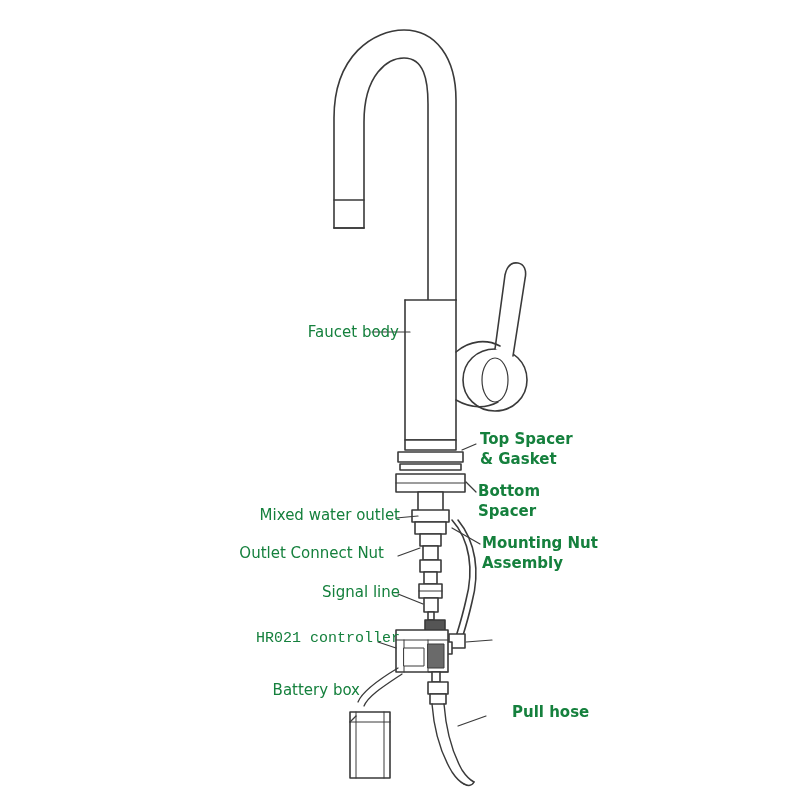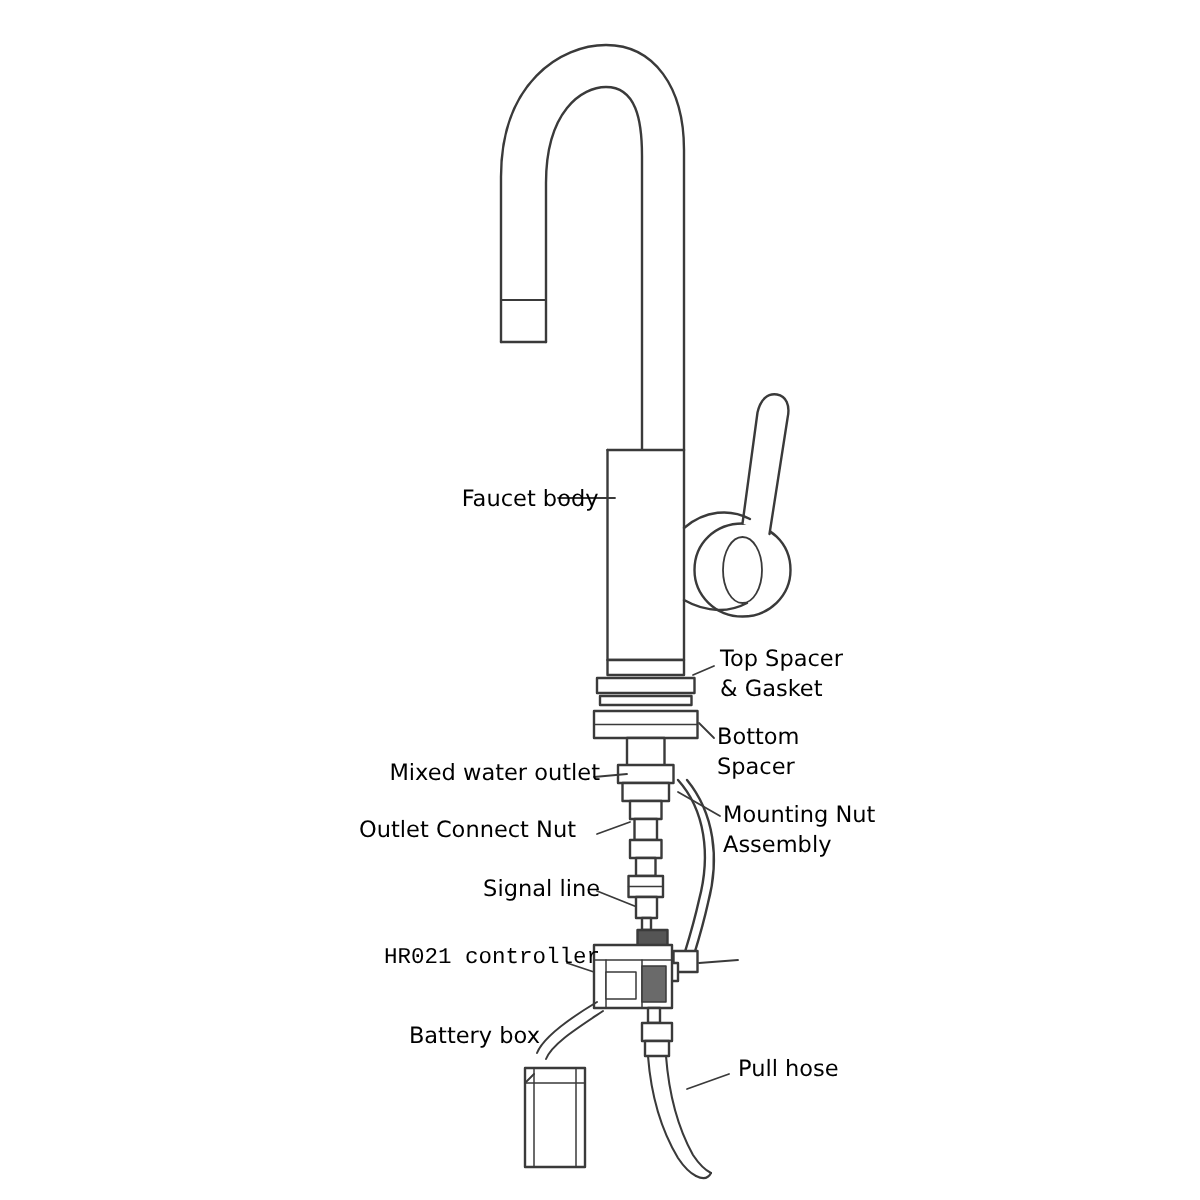--- a/index.html
+++ b/index.html
@@ -21,29 +21,30 @@
     position: absolute;
     left: 0;
     top: 0;
     width: 800px;
     height: 800px;
   }
   .lbl {
     position: absolute;
     font-family: "DejaVu Sans", sans-serif;
     font-size: 15px;
-    color: #000000;
+    color: #15803d;
     white-space: pre-line;
     line-height: 1.35;
   }
   .lbl.right {
     text-align: right;
   }
   .lbl.left {
     text-align: left;
+    font-weight: bold;
   }
 </style>
 </head>
 <body>
 
 <div id="canvas">
 
   <svg id="diagram" viewBox="0 0 800 800" aria-label="faucet diagram">
     <g fill="none" stroke="#3a3a3a" stroke-width="1.6" stroke-linejoin="round" stroke-linecap="round">
 
@@ -177,15 +178,15 @@
 
   <div class="lbl right" style="left:230px; top:543px; width:154px;"><span>Outlet Connect Nut</span></div>
 
   <div class="lbl right" style="left:290px; top:582px; width:110px;"><span>Signal line</span></div>
 
   <div class="lbl right" style="left:236px; top:629px; width:164px;font-family:Liberation Mono, monospace;"><span>HR021 controller</span></div>
 
 
   <div class="lbl right" style="left:248px; top:680px; width:112px;"><span>Battery box</span></div>
 
-  <div class="lbl left" style="left:492px; top:702px; width:110px;"><span>Pull hose</span></div>
+  <div class="lbl left" style="left:512px; top:702px; width:110px;"><span>Pull hose</span></div>
 
 </div>
 
 </body></html>

